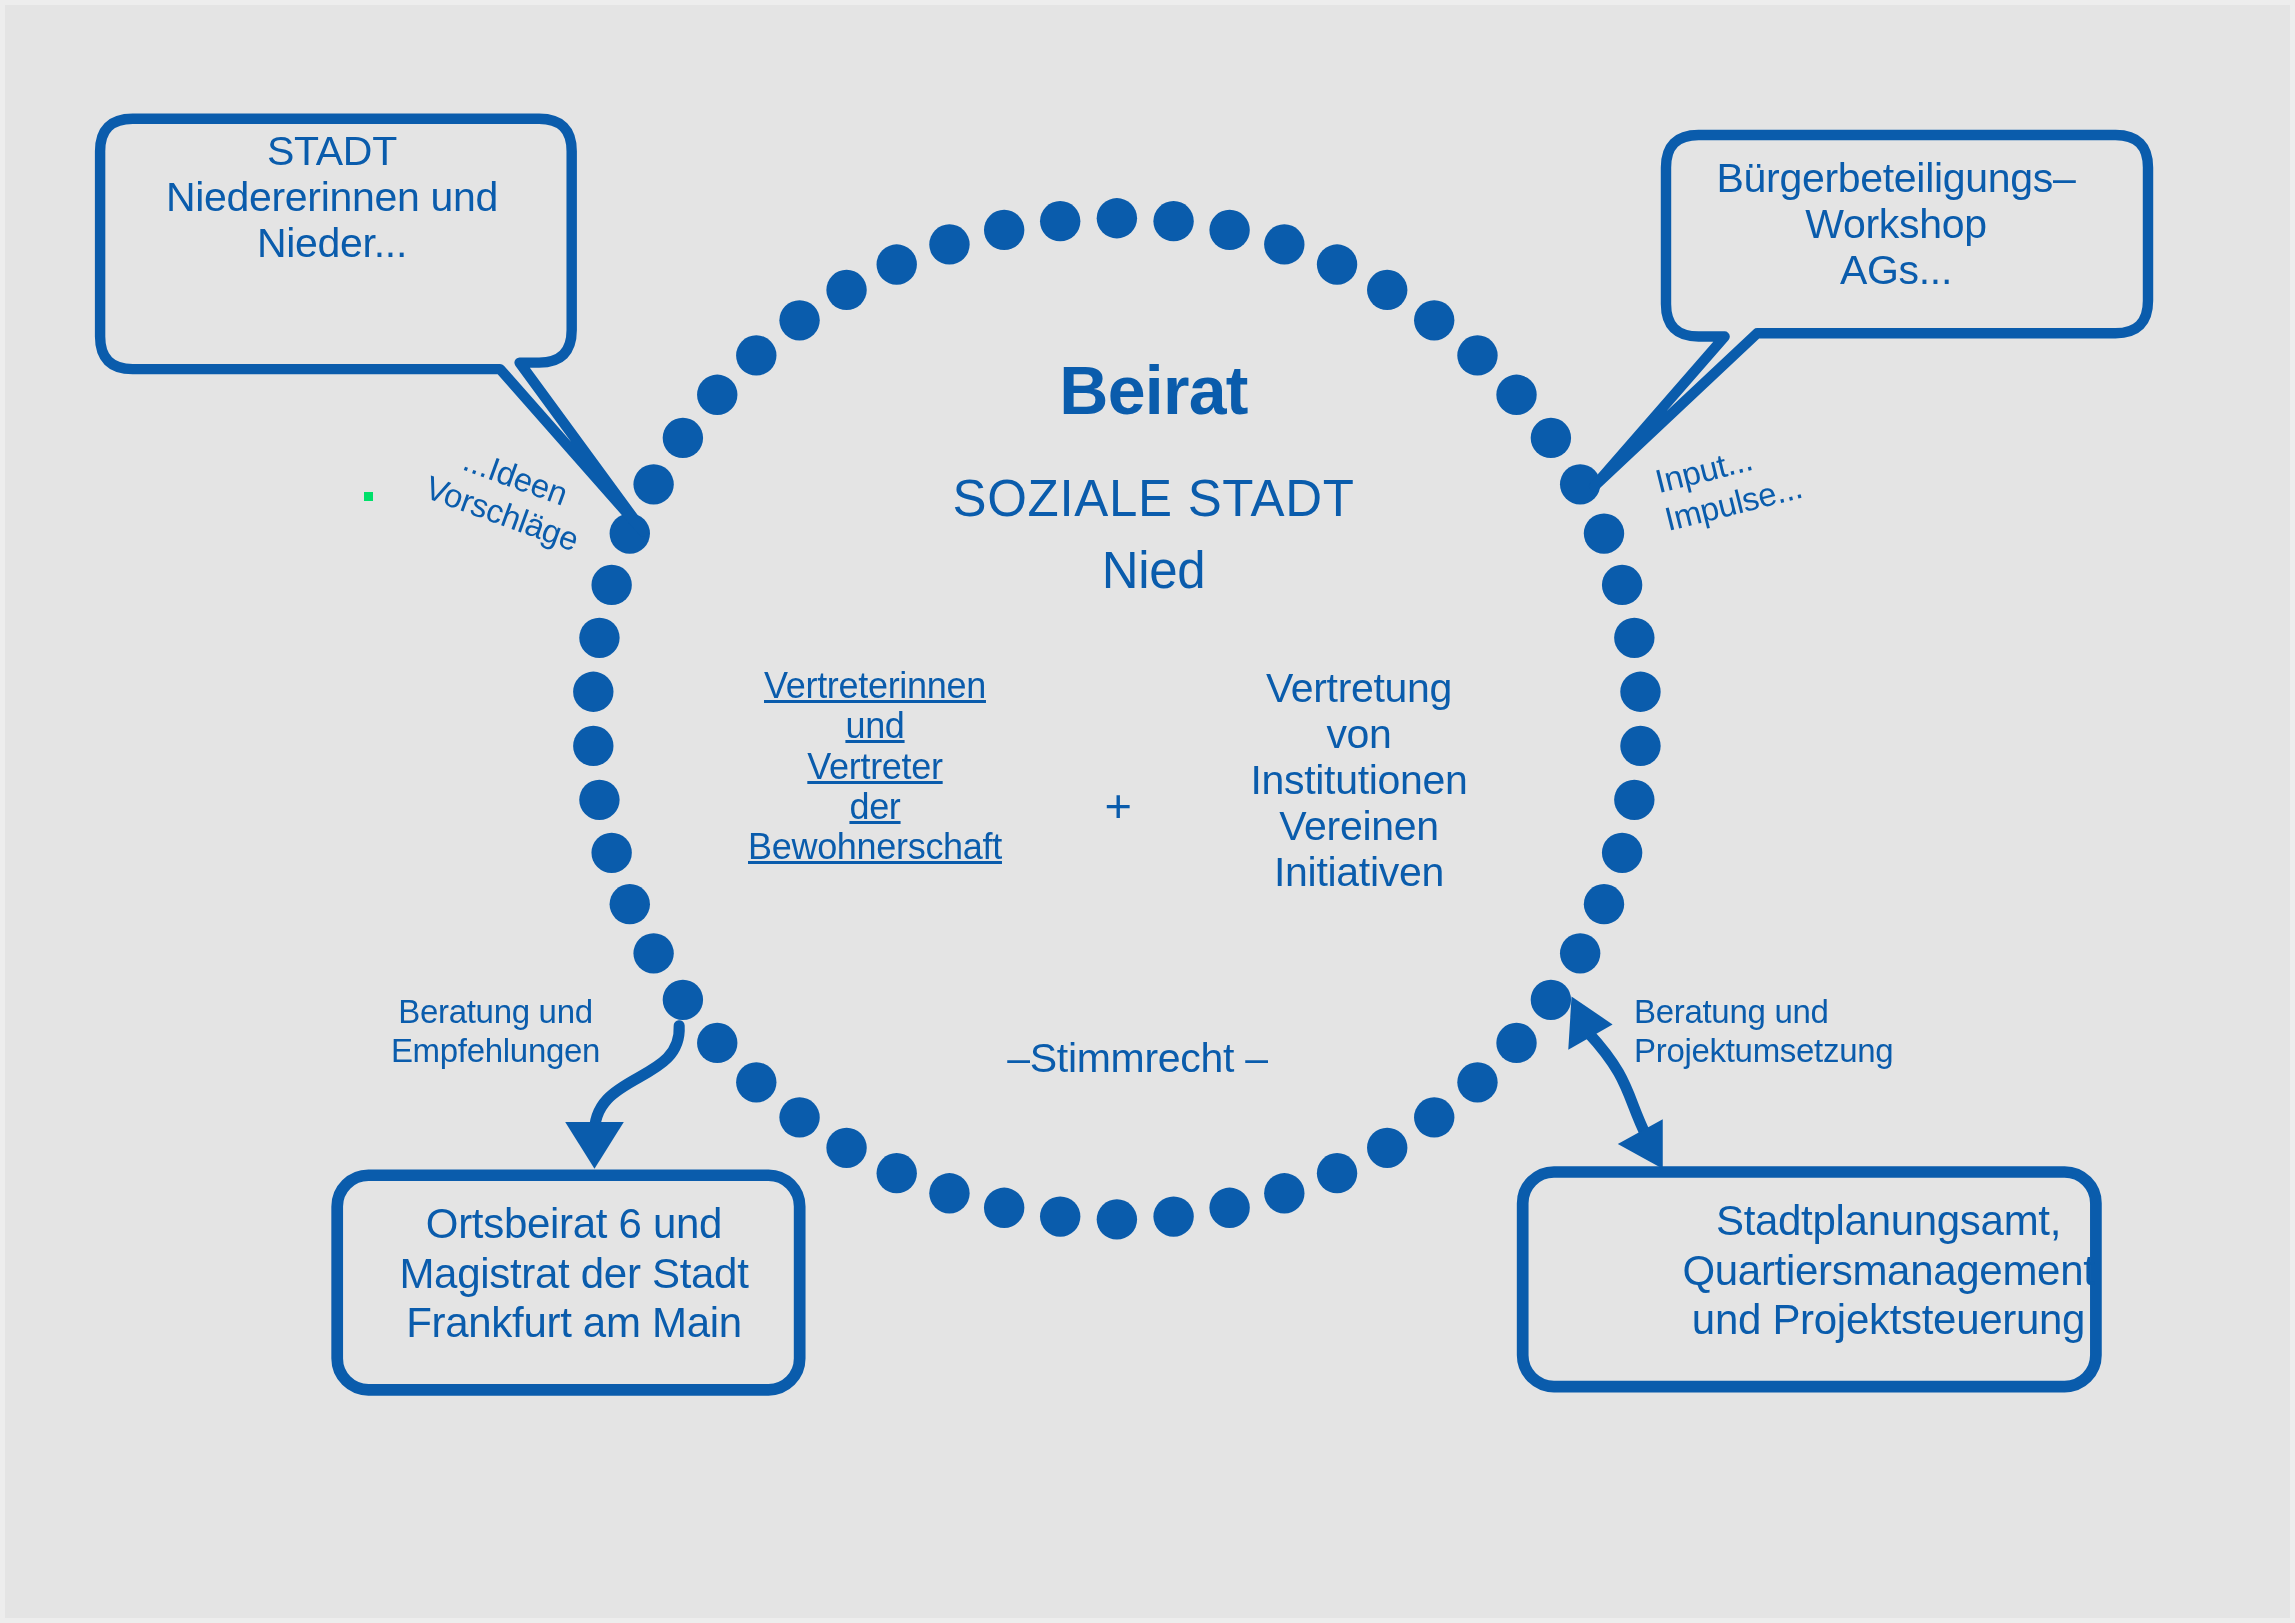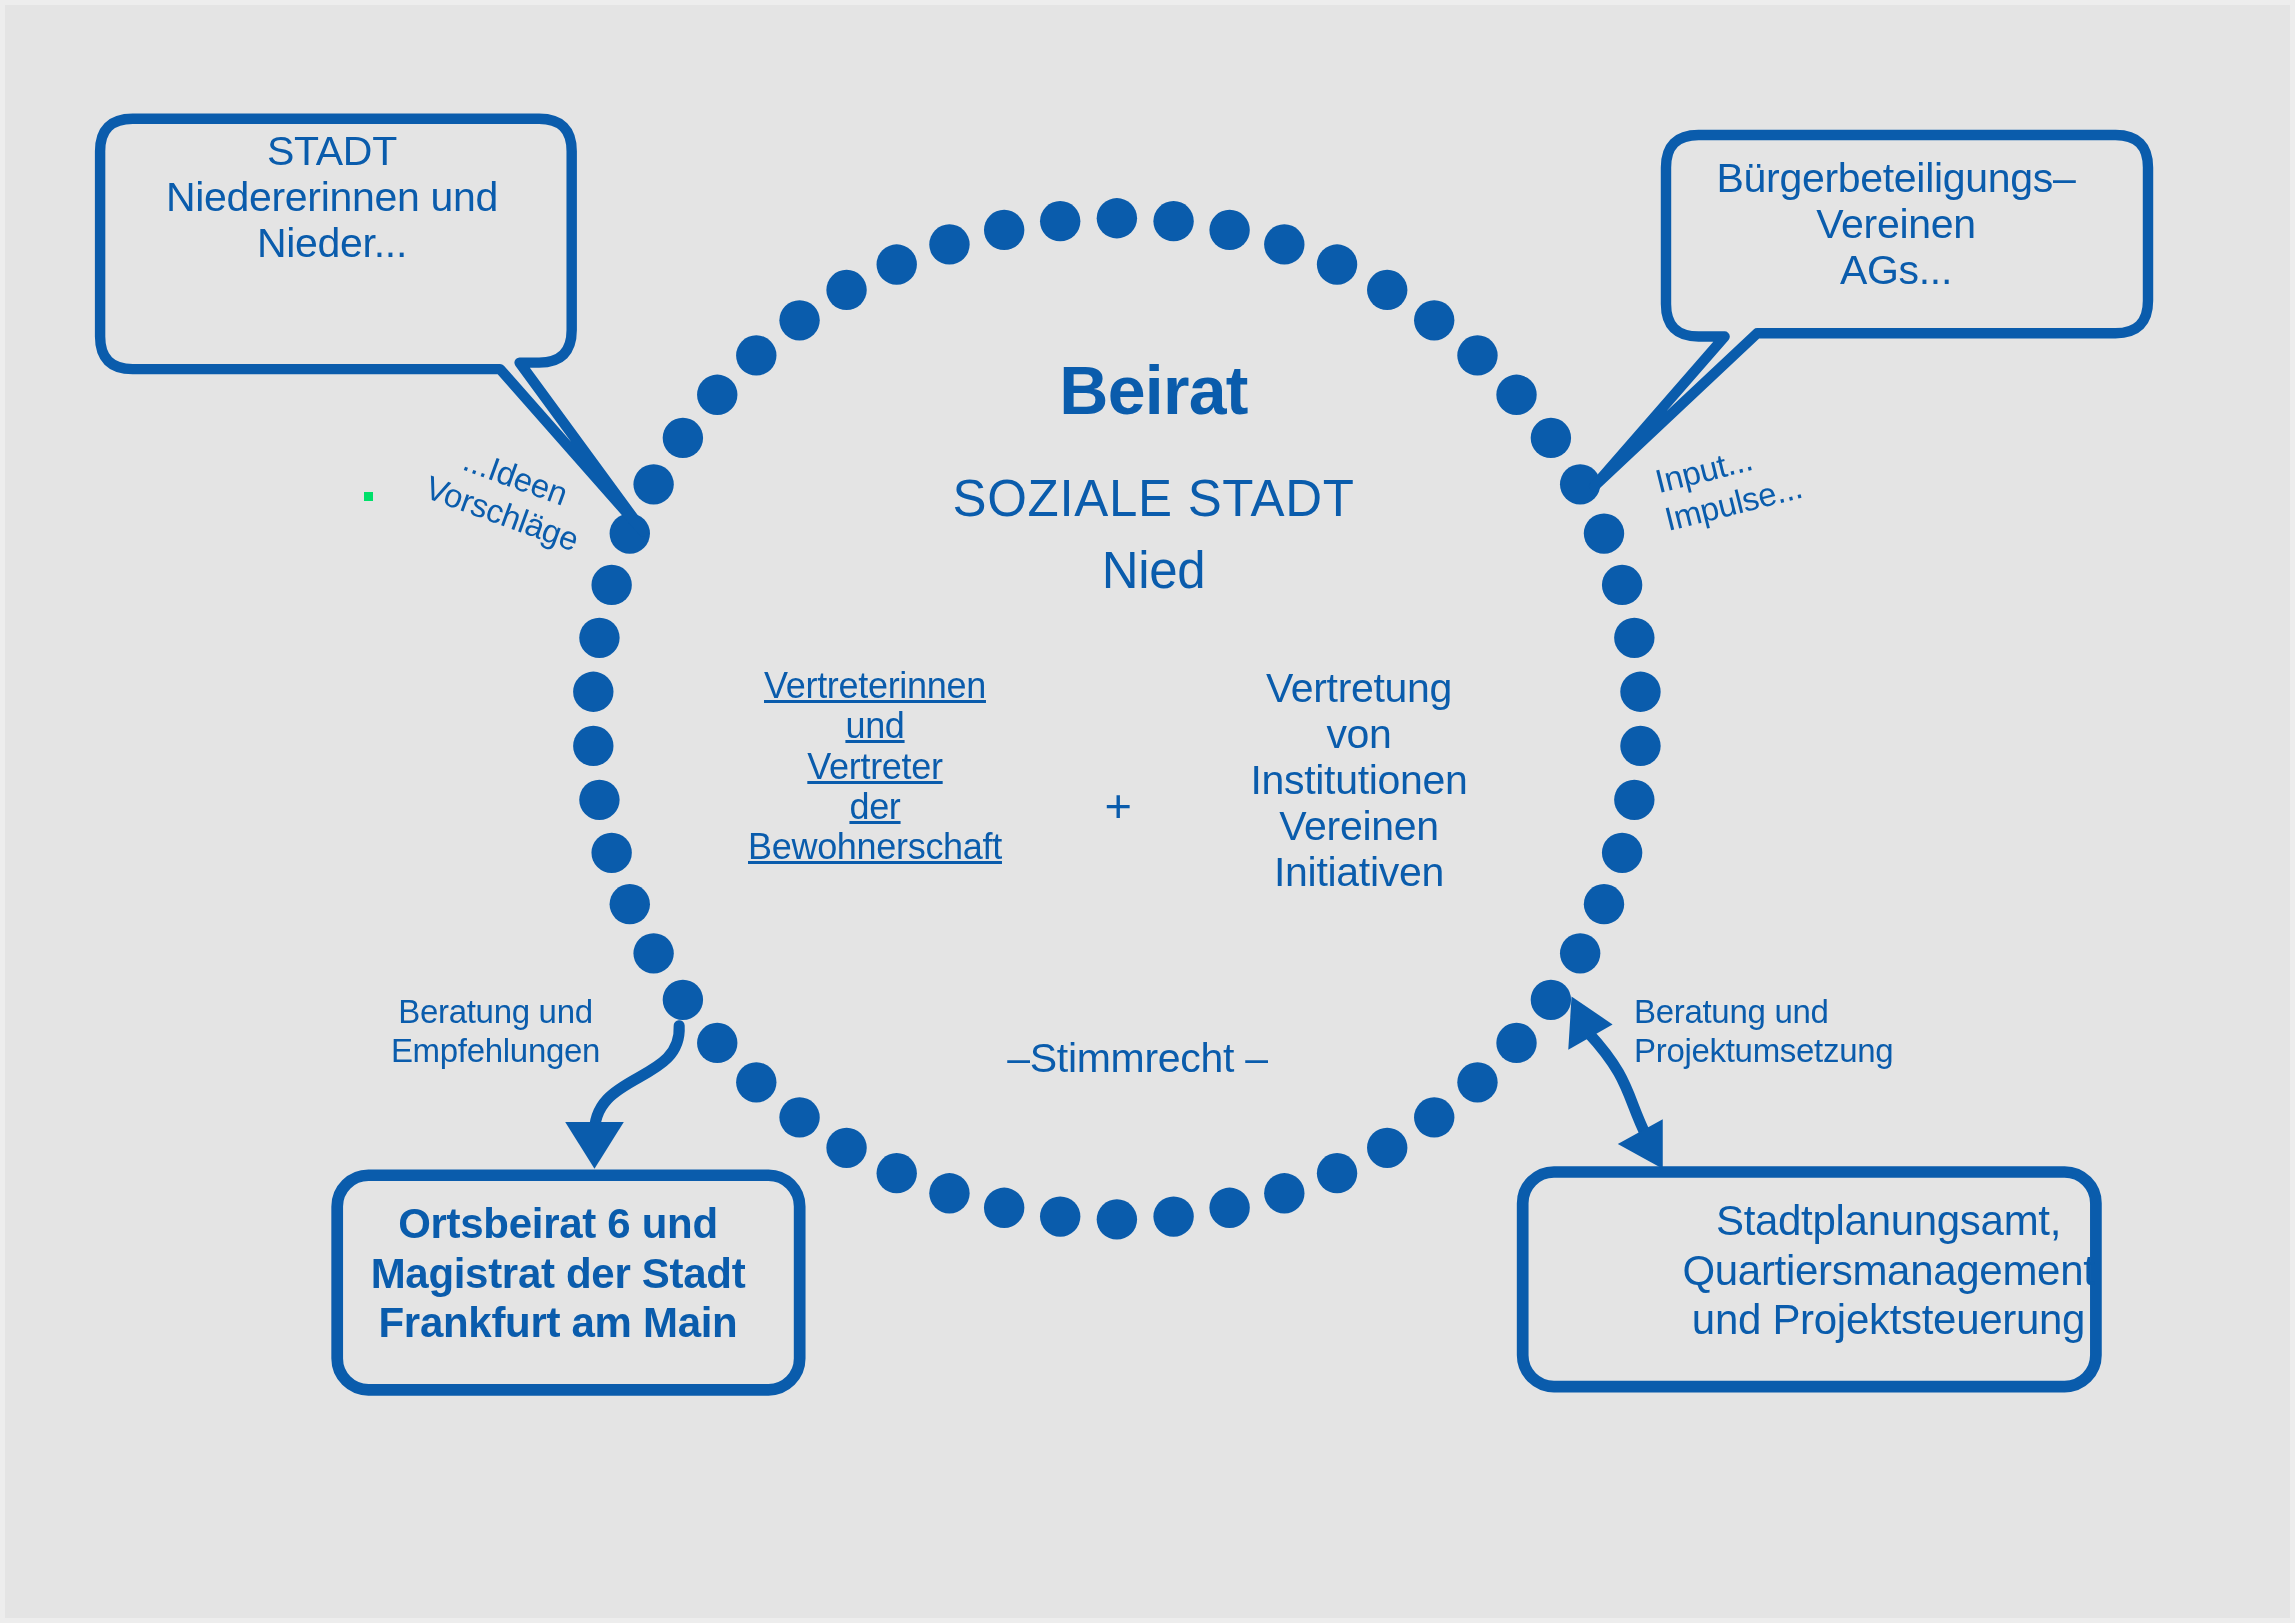--- a/index.html
+++ b/index.html
@@ -100,21 +100,21 @@
   #annot-beratung-right {
     left: 1629px; top: 988px; width: 314px;
     text-align: left;
   }
   
   .box-text {
     font-size: 42px;
     line-height: 1.18;
   }
   #box-left-text {
-    left: 324px; top: 1194px; width: 458px; font-weight: bold;
+    left: 340px; top: 1194px; width: 458px;
   }
   #box-right-text {
     left: 1615px; top: 1191px; width: 537px;
   }
   .green-dot {
     position: absolute;
     width: 9.2px; height: 9.2px;
     background: #00e06a;
   }
 </style>
@@ -232,21 +232,21 @@
 
   </svg>
 
   <div class="green-dot" style="left:359px; top:487px;"></div>
 
   <div class="txt bubble-text" id="bubble-left-text">STADT
 Niedererinnen und
 Nieder...</div>
 
   <div class="txt bubble-text" id="bubble-right-text">Bürgerbeteiligungs–
-Vereinen
+Workshop
 AGs...</div>
 
   <div class="txt" id="beirat-title">Beirat</div>
 
   <div class="txt" id="soziale-stadt">SOZIALE STADT</div>
 
   <div class="txt" id="nied">Nied</div>
 
   <div class="txt" id="col-left">Vertreterinnen
 und

